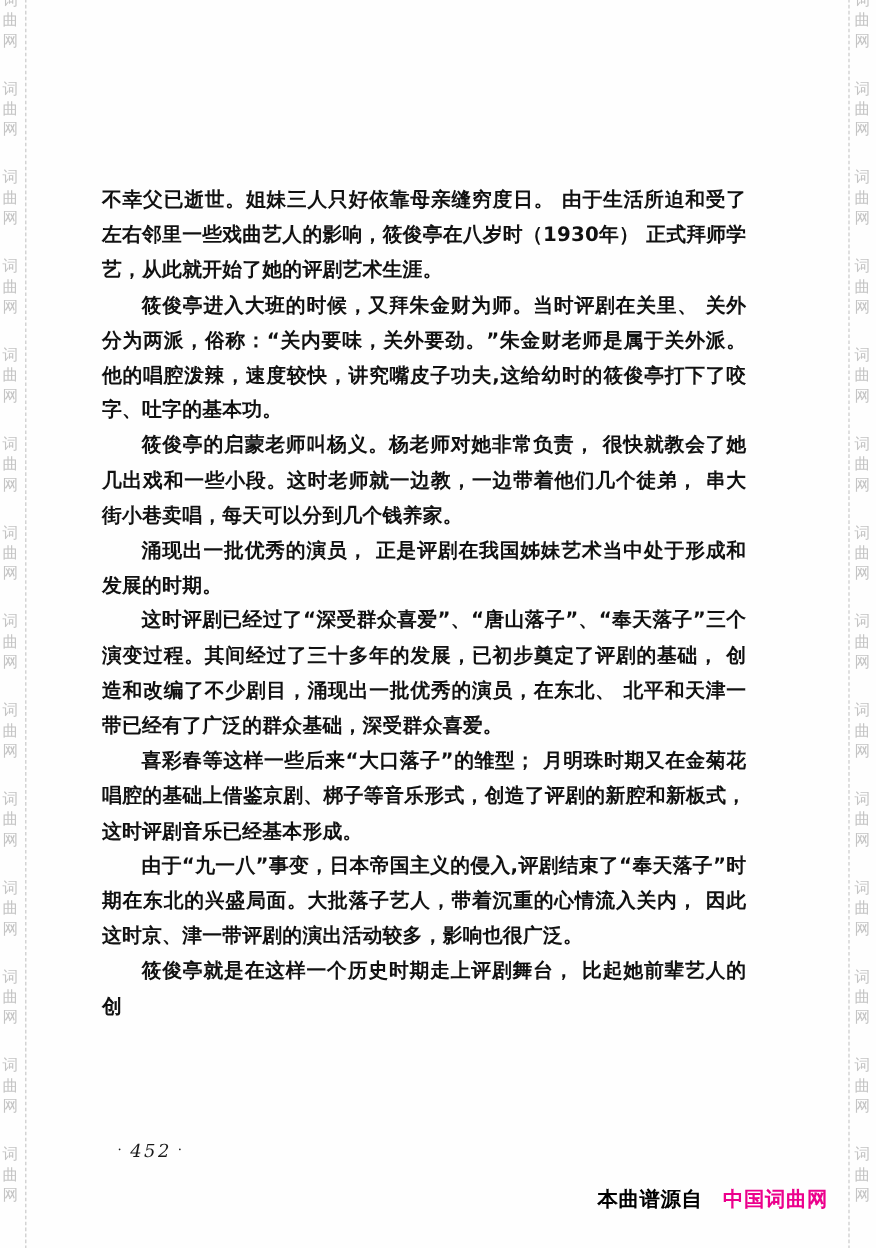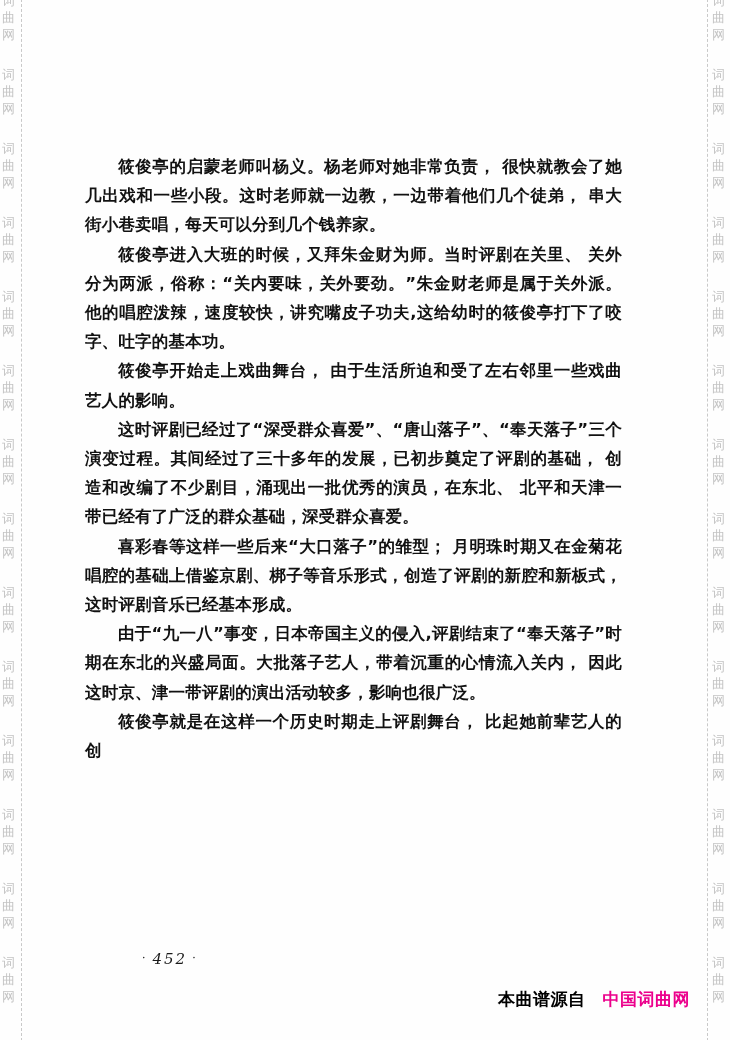--- a/index.html
+++ b/index.html
@@ -98,21 +98,20 @@
   #page-number {
     position: absolute;
     left: 98px;
     top: 950px;
     font-family: "DejaVu Serif", serif;
     font-style: italic;
     font-size: 15px;
     color: #1a1a1a;
     letter-spacing: 2px;
     white-space: nowrap;
-    margin-left: 44px;
   }
   #page-number .pn-dot {
     font-style: normal;
     font-size: 11px;
     vertical-align: 2px;
   }
   #page-number .pn-num {
     margin: 0 5px;
   }
 
@@ -292,23 +291,24 @@
         </div>
         <div class="wm-group">
           <div class="wm-char" style="color: rgb(196, 196, 196);">词</div>
           <div class="wm-char" style="color: rgb(196, 196, 196);">曲</div>
           <div class="wm-char" style="color: rgb(196, 196, 196);">网</div>
         </div>
       </div>
   </div>
 
   <div id="content">
+      <p class="para noindent">不幸父已逝世。姐妹三人只好依靠母亲缝穷度日。 由于生活所迫和受了左右邻里一些戏曲艺人的影响，筱俊亭在八岁时（1930年） 正式拜师学艺，从此就开始了她的评剧艺术生涯。</p>
+      <p class="para">筱俊亭进入大班的时候，又拜朱金财为师。当时评剧在关里、 关外分为两派，俗称：“关内要味，关外要劲。”朱金财老师是属于关外派。 他的唱腔泼辣，速度较快，讲究嘴皮子功夫,这给幼时的筱俊亭打下了咬字、吐字的基本功。</p>
       <p class="para">筱俊亭的启蒙老师叫杨义。杨老师对她非常负责， 很快就教会了她几出戏和一些小段。这时老师就一边教，一边带着他们几个徒弟， 串大街小巷卖唱，每天可以分到几个钱养家。</p>
-      <p class="para">筱俊亭进入大班的时候，又拜朱金财为师。当时评剧在关里、 关外分为两派，俗称：“关内要味，关外要劲。”朱金财老师是属于关外派。 他的唱腔泼辣，速度较快，讲究嘴皮子功夫,这给幼时的筱俊亭打下了咬字、吐字的基本功。</p>
-      <p class="para">筱俊亭开始走上戏曲舞台， 由于生活所迫和受了左右邻里一些戏曲艺人的影响。</p>
+      <p class="para">涌现出一批优秀的演员， 正是评剧在我国姊妹艺术当中处于形成和发展的时期。</p>
       <p class="para">这时评剧已经过了“深受群众喜爱”、“唐山落子”、“奉天落子”三个演变过程。其间经过了三十多年的发展，已初步奠定了评剧的基础， 创造和改编了不少剧目，涌现出一批优秀的演员，在东北、 北平和天津一带已经有了广泛的群众基础，深受群众喜爱。</p>
       <p class="para">喜彩春等这样一些后来“大口落子”的雏型； 月明珠时期又在金菊花唱腔的基础上借鉴京剧、梆子等音乐形式，创造了评剧的新腔和新板式， 这时评剧音乐已经基本形成。</p>
       <p class="para">由于“九一八”事变，日本帝国主义的侵入,评剧结束了“奉天落子”时期在东北的兴盛局面。大批落子艺人，带着沉重的心情流入关内， 因此这时京、津一带评剧的演出活动较多，影响也很广泛。</p>
       <p class="para">筱俊亭就是在这样一个历史时期走上评剧舞台， 比起她前辈艺人的创</p>
     </div>
 
   <div id="page-number">
     <span class="pn-dot">·</span><span class="pn-num">452</span><span class="pn-dot">·</span>
   </div>
 

